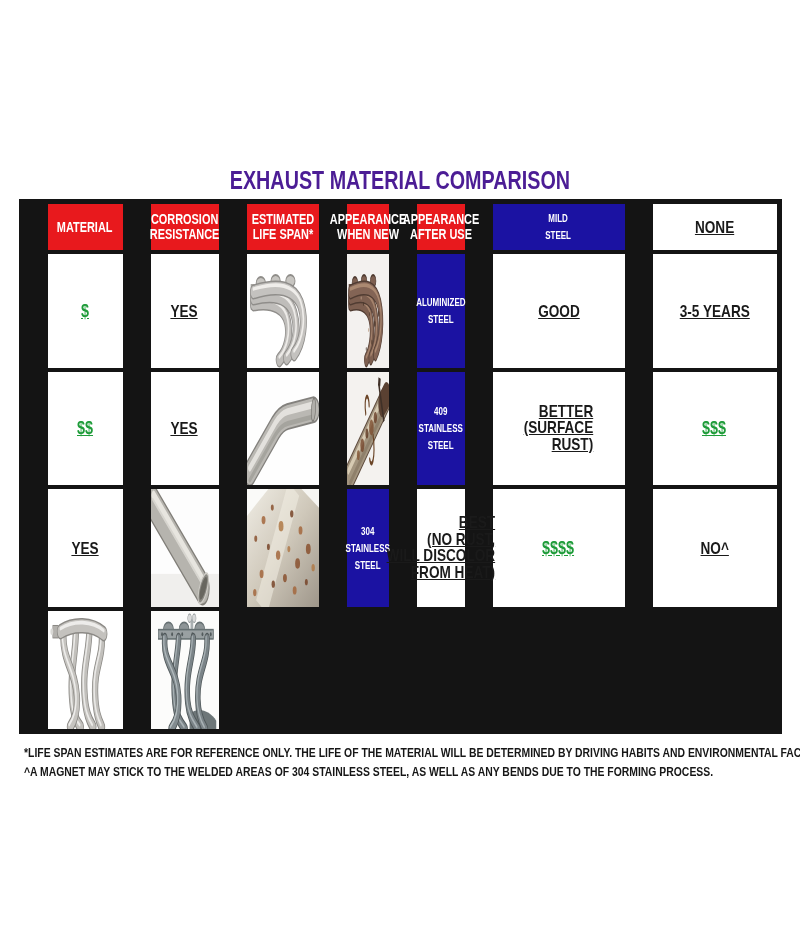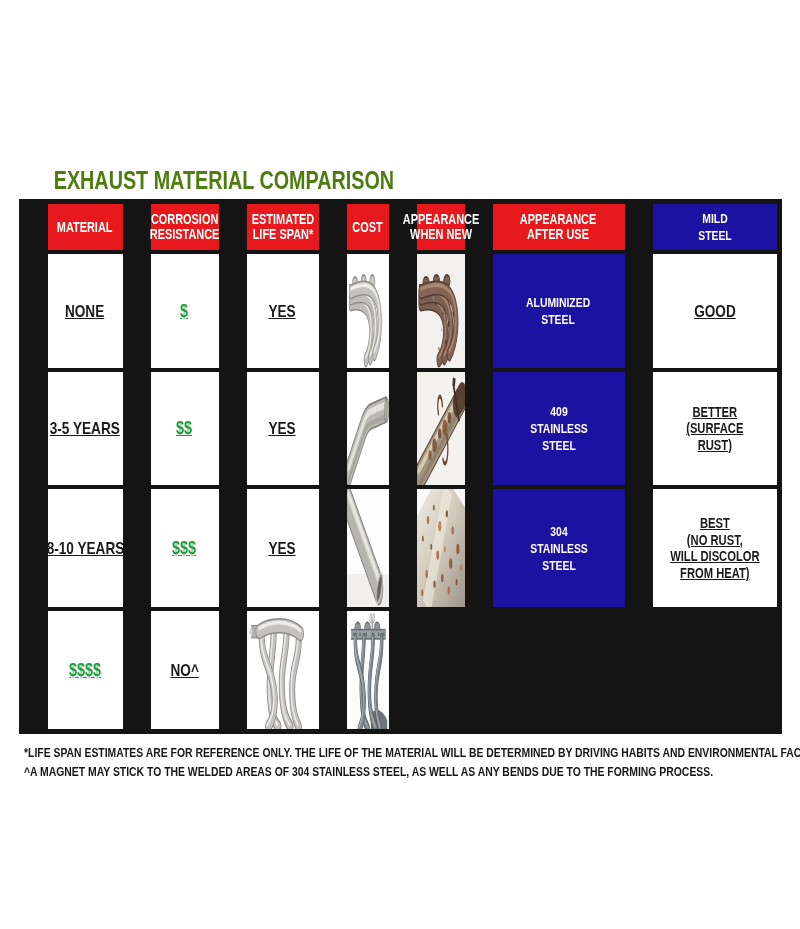--- a/index.html
+++ b/index.html
@@ -1,40 +1,40 @@
 <!DOCTYPE html>
 <html><head>
 <meta charset="utf-8">
 <style>
   * { box-sizing: border-box; margin: 0; padding: 0; }
   html,body { width:800px; background:#ffffff; }
   body { height:929px; font-family:"Liberation Sans", sans-serif; overflow:hidden; }
   .page { padding-top:166px; }
 
-  .title { color:#4d7c0f; font-weight:700; font-size:26px; line-height:28px; white-space:nowrap; }
+  .title { text-align:center; color:#4c1d95; font-weight:700; font-size:26px; line-height:28px; white-space:nowrap; }
   .title .cnd { transform:scaleX(.76); }
 
   .cnd { display:inline-block; white-space:pre; font-weight:700; transform:scaleX(.8); transform-origin:center; }
 
   .tbl {
     margin:5px auto 0 auto;
     width:763px;
     display:grid;
     grid-template-columns:99px 92px 96px 66px 72px 156px 148px;
     grid-template-rows:46px 114px 113px 118px 118px;
     gap:4px;
     background:#141414;
     border:5px solid #141414;
   }
   .cell { display:flex; align-items:center; justify-content:center; text-align:center; overflow:visible;margin-left:24px; }
   .hdr { background:#e8191d; color:#ffffff; font-size:14px; line-height:15px; }
   .hdr .cnd { transform:scaleX(.78); }
-  .mat { background:#1b12a2; color:#ffffff; font-size:13px; line-height:17px; }
+  .mat { background:#1b12a2; color:#ffffff; font-size:10px; line-height:17px; }
   .val { background:#ffffff; color:#1a1a1a; font-size:17px; line-height:19px;text-decoration:underline; }
-  .val.multi { font-size:14px; line-height:16.5px; }
+  .val.multi { font-size:17px; line-height:16.5px;text-align:right; }
   .cost { color:#1f9c3a; font-size:18px; }
   .photo { background:#ffffff; overflow:hidden; padding:0; }
   .photo svg { display:block; width:100%; height:100%; }
 
   .notes { width:760px; margin:9px auto 0 auto; padding-left:4px; color:#161616; }
   .note { font-size:13px; line-height:19px; white-space:nowrap; }
   .note .cnd { transform:scaleX(.8); transform-origin:left center; }
 </style>
 </head>
 <body>
@@ -48,23 +48,20 @@
     <div class="cell hdr">
         <span class="cnd">MATERIAL</span>
       </div>
     <div class="cell hdr">
         <span class="cnd">CORROSION
 RESISTANCE</span>
       </div>
     <div class="cell hdr">
         <span class="cnd">ESTIMATED
 LIFE SPAN*</span>
-      </div>
-    <div class="cell hdr">
-        <span class="cnd">COST</span>
       </div>
     <div class="cell hdr">
         <span class="cnd">APPEARANCE
 WHEN NEW</span>
       </div>
     <div class="cell hdr">
         <span class="cnd">APPEARANCE
 AFTER USE</span>
       </div>
 
@@ -189,23 +186,20 @@
 
     <div class="cell mat">
         <span class="cnd">409
 STAINLESS
 STEEL</span>
       </div>
     <div class="cell val multi">
         <span class="cnd">BETTER
 (SURFACE
 RUST)</span>
-      </div>
-    <div class="cell val">
-        <span class="cnd">8-10 YEARS</span>
       </div>
     <div class="cell val cost">
         <span class="cnd">$$$</span>
       </div>
     <div class="cell val">
         <span class="cnd">YES</span>
       </div>
     <div class="cell photo">
       <svg viewBox="0 0 156 114" preserveAspectRatio="none">
         <rect width="156" height="114" fill="#fdfdfd"></rect>

